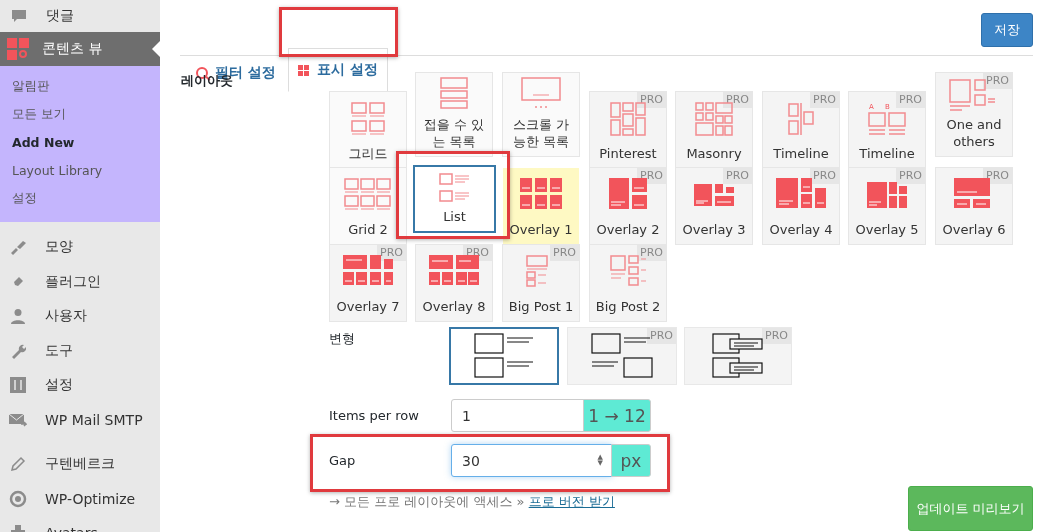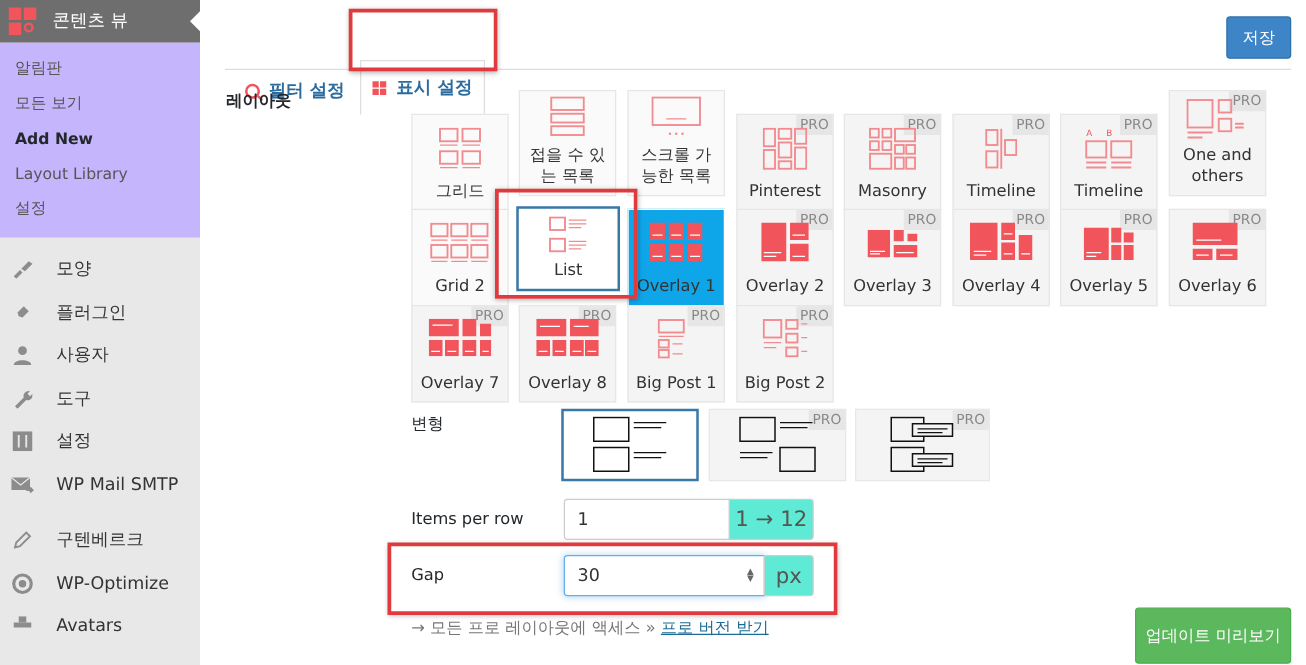--- a/index.html
+++ b/index.html
@@ -63,20 +63,28 @@
   .addon-gap { left: 611px; top: 444px; width: 40px; border-radius: 0 3px 3px 0; }
   .hl-gap { position: absolute; left: 310px; top: 434px; width: 360px; height: 58px; border: 3px solid #e03a3e; box-shadow: 0 1px 4px rgba(0,0,0,0.3); }
   .pro-line { position: absolute; left: 329px; top: 493px; font-size: 13px; color: #777; }
   .pro-line a { color: #1a6c95; text-decoration: underline; }
   .btn-preview { position: absolute; left: 908px; top: 486px; width: 125px; height: 45px; background: #5cb85c; border: 1px solid #4cae4c; color: #fff; font-size: 13px; border-radius: 3px; display: flex; align-items: center; justify-content: center; }
 </style>
 </head>
 <body>
 
 <div class="sidebar">
+  <div class="sb-top">
+    <span class="sb-icon">
+      <svg width="16" height="16" viewBox="0 0 16 16">
+          <path d="M1 2h14v9H6l-3 3v-3H1z" fill="#8c8c8c"></path>
+        </svg>
+    </span>
+    <span>댓글</span>
+  </div>
   <div class="sb-active">
     <span class="cv-icon">
       <span style="left:0;top:0"></span>
         <span style="left:12px;top:0"></span>
         <span style="left:0;top:12px"></span>
       <span style="left:12px;top:12px;background:transparent;border:2px solid #f2545b;border-radius:50%;width:8px;height:8px;"></span>
     </span>
     <span>콘텐츠 뷰</span>
   </div>
   <div class="sb-sub">
@@ -314,21 +322,21 @@
 <div class="card selected" style="left:413px;top:165px;width:83px;height:68px;">
   <svg class="ico" style="top:6px" width="32" height="30" viewBox="0 0 32 30">
       <g fill="none" stroke="#f28b8f" stroke-width="1.5">
         <rect x="1" y="1" width="12" height="10"></rect>
         <rect x="1" y="18" width="12" height="10"></rect>
       </g>
       <path d="M16 3h14M16 6h14M16 9h10M16 20h14M16 23h14M16 26h10" stroke="#f28b8f"></path>
     </svg>
   <span>List</span>
 </div>
-<div class="card" style="left:502px;top:167px;border-color:#fff;background:#0ea5e9;">
+<div class="card" style="left:502px;top:167px;border-color:#fff;background:#fef9c3;">
   <svg class="ico" width="42" height="32" viewBox="0 0 42 32">
       <g fill="#f2545b">
         <rect x="0" y="0" width="12" height="14"></rect>
         <rect x="15" y="0" width="12" height="14"></rect>
         <rect x="30" y="0" width="12" height="14"></rect>
         <rect x="0" y="17" width="12" height="14"></rect>
         <rect x="15" y="17" width="12" height="14"></rect>
         <rect x="30" y="17" width="12" height="14"></rect>
       </g>
       <path d="M2 10h8M17 10h8M32 10h8M2 27h8M17 27h8M32 27h8" stroke="#fff"></path>

